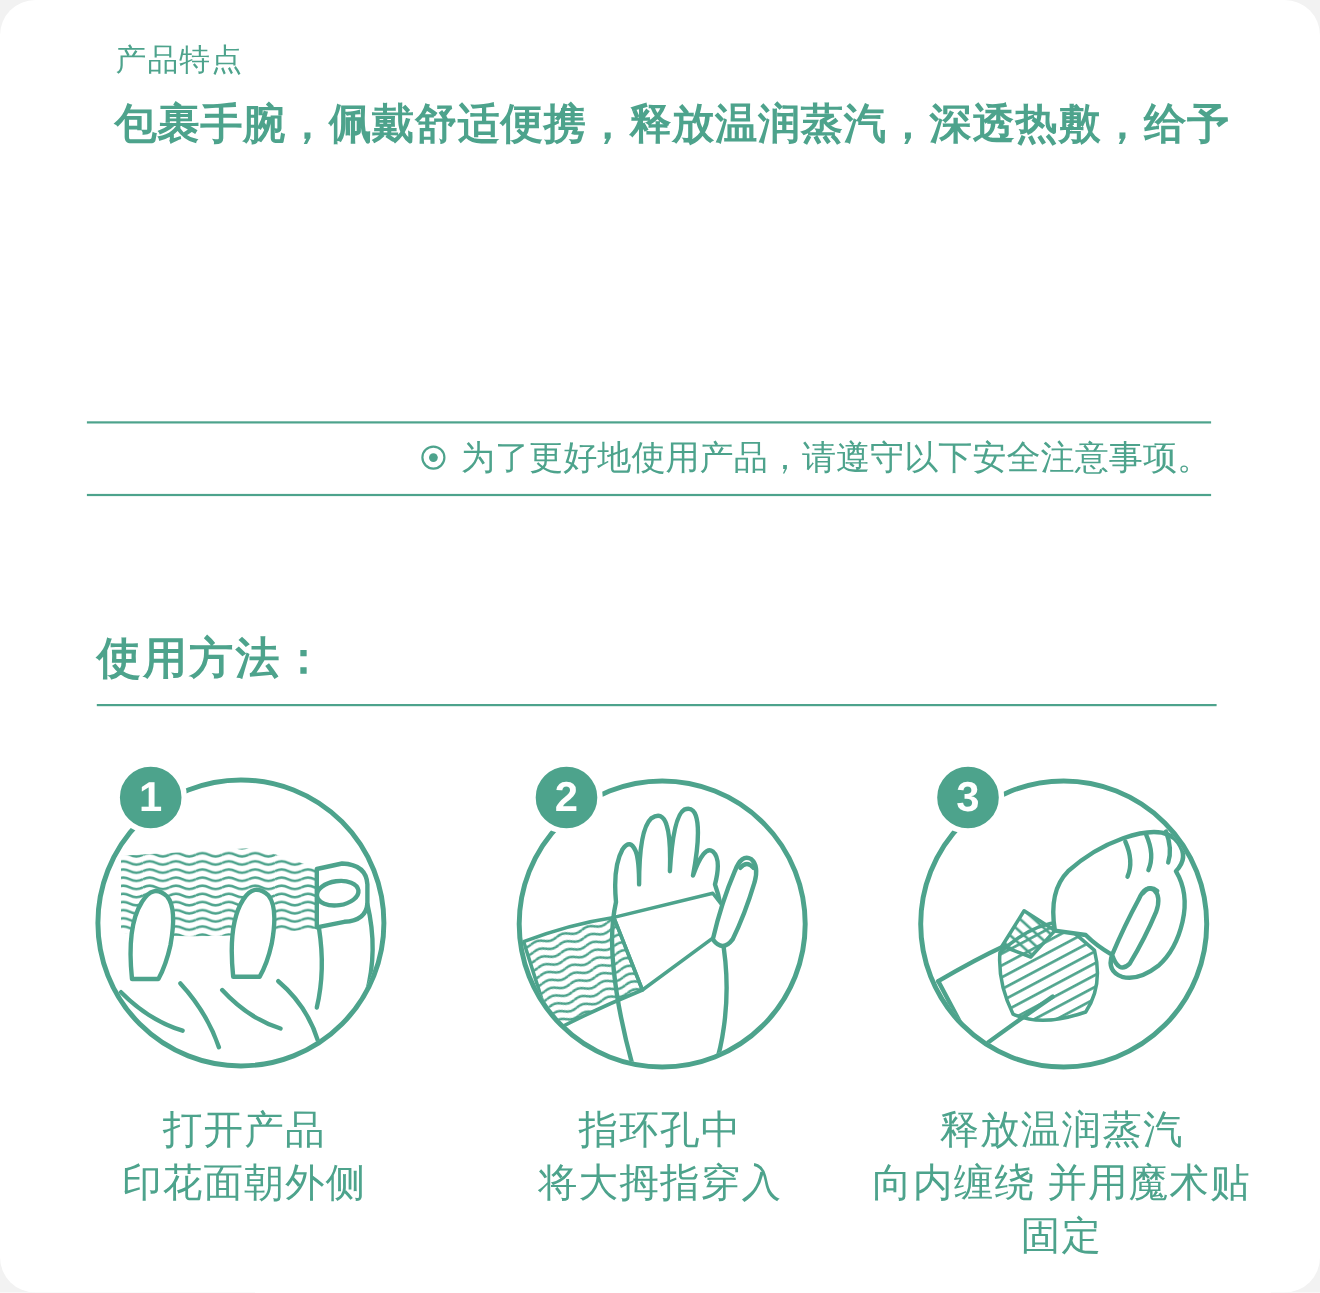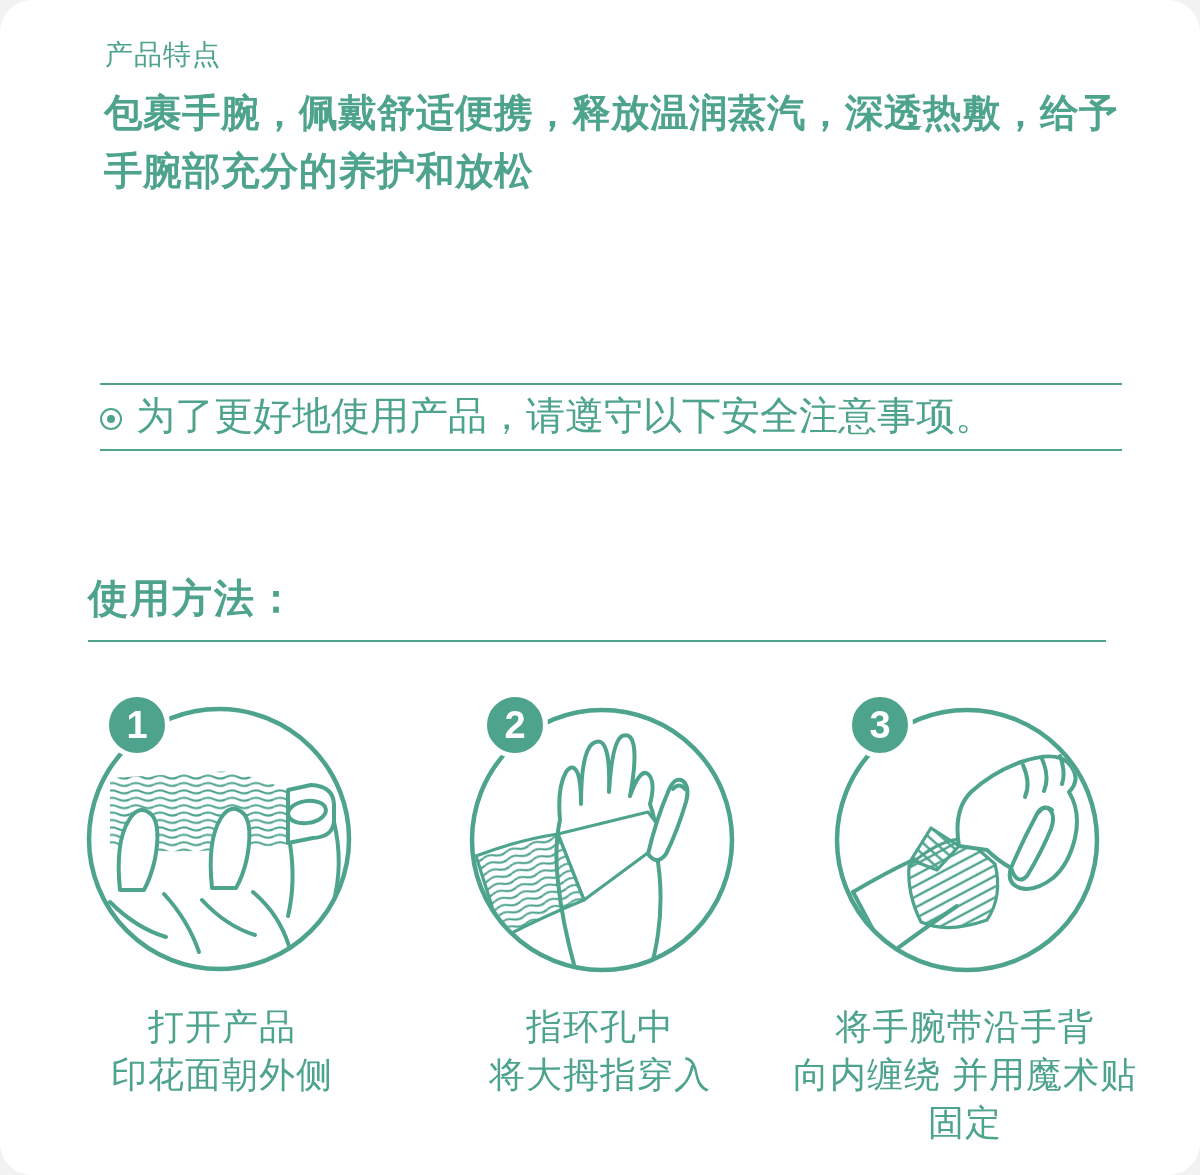--- a/index.html
+++ b/index.html
@@ -12,24 +12,24 @@
   .features-label {
     position:absolute; left:105px; top:36px;
     font-size:28px; font-weight:400; letter-spacing:1px;
   }
   .features-body {
     position:absolute; left:104px; top:84px;
     font-size:38.5px; font-weight:700; line-height:57.5px; letter-spacing:0.5px;
     white-space:nowrap;
   }
   .notice {
-    position:absolute; left:100px; top:383px; width:1022px;
+    position:absolute; left:79px; top:383px; width:1022px;
     border-top:2px solid var(--accent); border-bottom:2px solid var(--accent);
-    padding:13px 0 15px; text-align:left;
-    font-size:39px; font-weight:400; line-height:36px;
+    padding:13px 0 15px; text-align:right;
+    font-size:31px; font-weight:400; line-height:36px;
   }
   .bullseye {
     display:inline-block; width:22px; height:22px; border:2.5px solid var(--accent);
     border-radius:50%; position:relative; margin-right:14px; vertical-align:-1px;
   }
   .bullseye::after {
     content:""; position:absolute; left:4.5px; top:4.5px; width:8px; height:8px;
     background:var(--accent); border-radius:50%;
   }
   .usage-heading {
@@ -63,21 +63,20 @@
 </style>
 </head>
 <body>
 
 <div class="page" style="background: rgb(255, 255, 255);">
 
   <div class="features-label">产品特点</div>
 
   <div class="features-body">
     <div>包裹手腕，佩戴舒适便携，释放温润蒸汽，深透热敷，给予</div>
-    <div>手腕部充分的养护和放松</div>
   </div>
 
   <div class="notice">
     <span class="bullseye"></span><span>为了更好地使用产品，请遵守以下安全注意事项。</span>
   </div>
 
   <div class="usage-heading">使用方法：</div>
   <div class="usage-rule"></div>
 
   <div class="step step-1">
@@ -173,19 +172,19 @@
           <path class="fw" d="M186 176 Q198 148 210 126 Q216 112 224 117 Q231 123 226 137 Q216 161 202 184 Q192 194 186 176 Z" stroke-width="3.5"></path>
           <path class="ln" d="M214 120 Q220 112 227 118" stroke-width="3"></path>
         </g>
         <circle class="bigc" cx="142" cy="148" r="130"></circle>
       </svg>
       <div class="step-badge">
         <span>3</span>
       </div>
     </div>
     <div class="caption">
-      <div>将手腕带沿手背</div>
+      <div>释放温润蒸汽</div>
       <div>向内缠绕 并用魔术贴</div>
       <div>固定</div>
     </div>
   </div>
 
 </div>
 
 </body></html>

